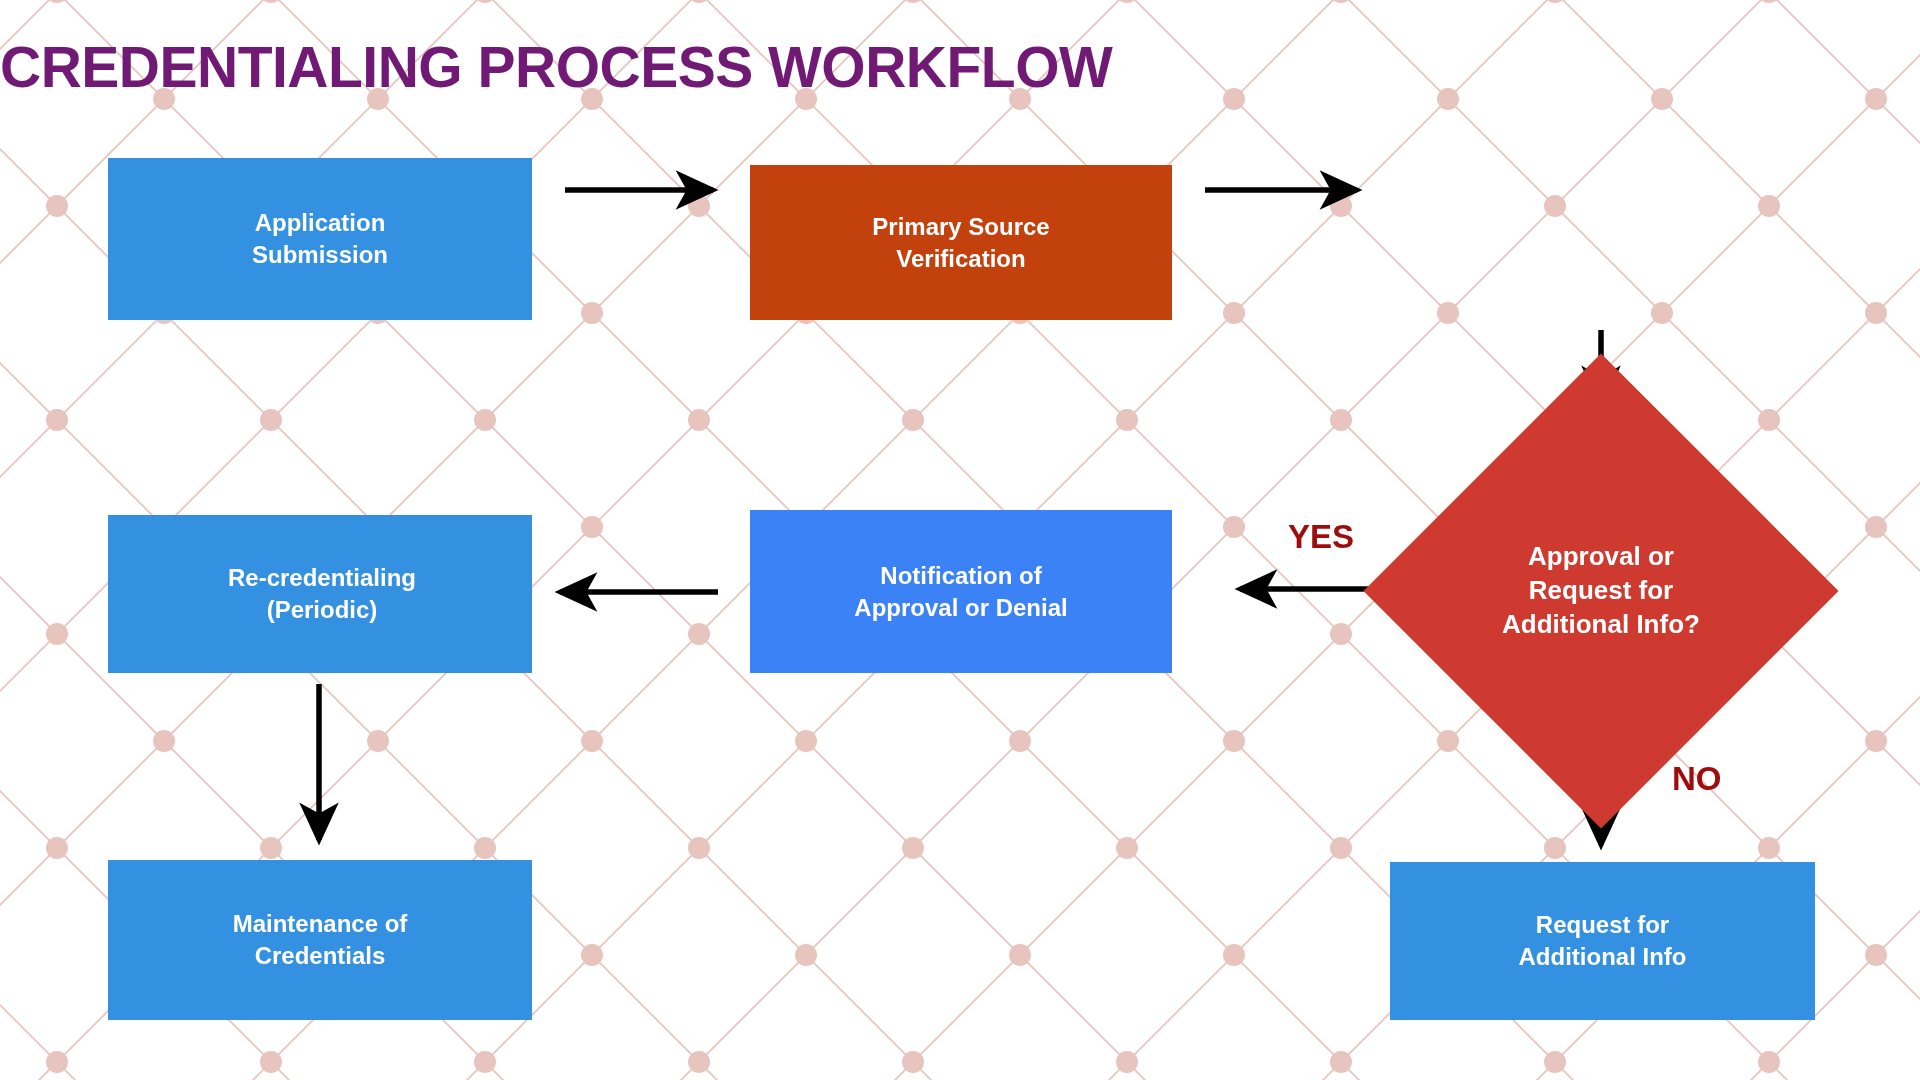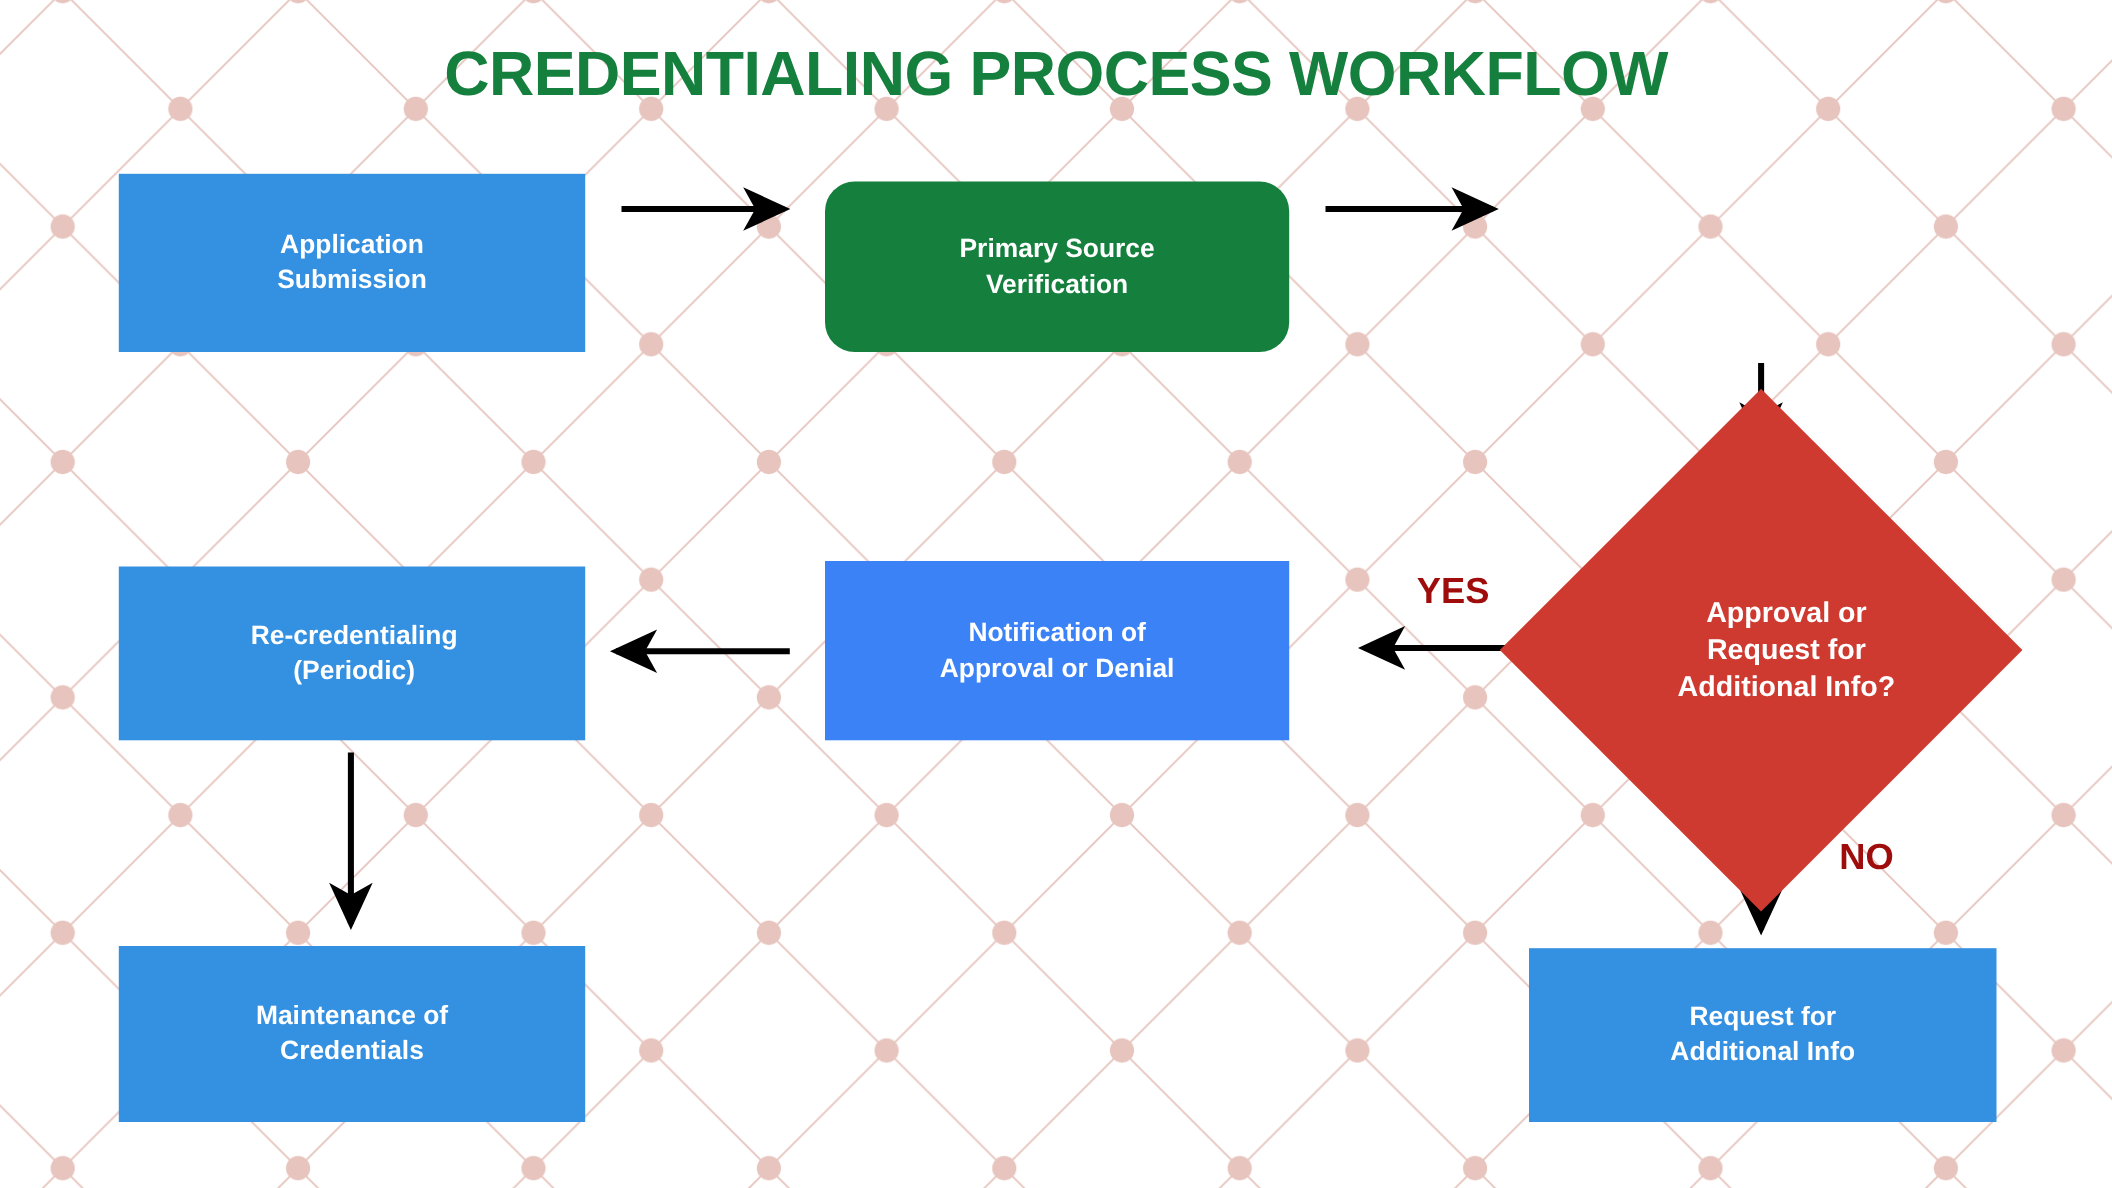--- a/index.html
+++ b/index.html
@@ -37,25 +37,25 @@
     z-index: 1;
     pointer-events: none;
   }
 
   
   .chart-title {
     position: absolute;
     top: 36px;
     left: 0;
     width: 1920px;
-    text-align: center;
+    text-align: left;
     font-size: 57px;
     font-weight: bold;
     letter-spacing: -0.5px;
-    color: #15803d;
+    color: #701a75;
     line-height: 1.1;
     white-space: nowrap;
   }
 
   
   .node-box {
     position: absolute;
     display: flex;
     align-items: center;
     justify-content: center;
@@ -66,21 +66,21 @@
     line-height: 1.32;
     padding: 6px 10px;
     box-sizing: border-box;
   }
 
   
   .node-diamond {
     position: absolute;
     display: flex;
     align-items: center;
-    justify-content: flex-end;
+    justify-content: center;
   }
   .node-diamond .diamond-shape {
     position: absolute;
     inset: 0;
     transform: rotate(45deg);
   }
   .node-diamond .diamond-label {
     position: relative;
     z-index: 2;
     color: #ffffff;
@@ -157,21 +157,21 @@
 
 <div id="flow-canvas">
 
   <div class="chart-title">CREDENTIALING PROCESS WORKFLOW</div>
 
   <div class="node-box" style="left:108px; top:158px; width:424px; height:162px; background:#3490e0;">
     <span style="white-space:pre-line;">Application
 Submission</span>
   </div>
 
-  <div class="node-box" style="left:750px; top:165px; width:422px; height:155px; background:#15803d;border-radius:27px;">
+  <div class="node-box" style="left:750px; top:165px; width:422px; height:155px; background:#c2410c;">
     <span style="white-space:pre-line;">Primary Source
 Verification</span>
   </div>
 
 
   <div class="node-box" style="left:108px; top:515px; width:424px; height:158px; background:#3490e0;padding-left:14px;">
     <span style="white-space:pre-line;">Re-credentialing
 (Periodic)</span>
   </div>
 

